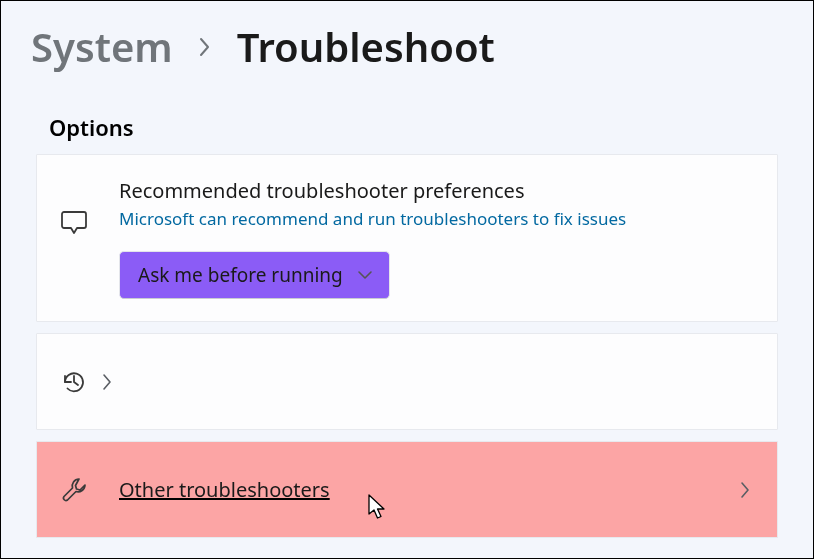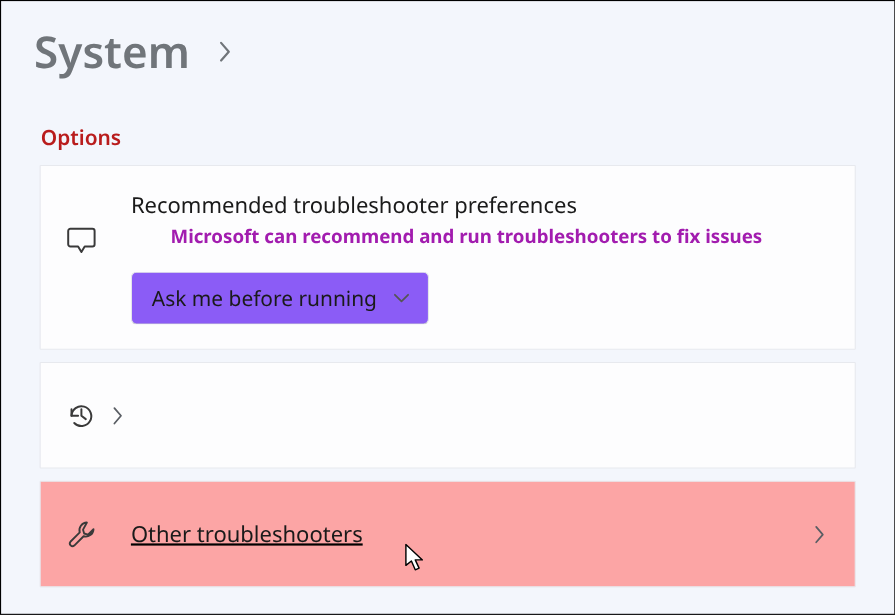--- a/index.html
+++ b/index.html
@@ -29,24 +29,24 @@
       color: #70757a;
       display: flex;
       align-items: center;
     }
     .breadcrumb-current {
       font-size: 40px;
       font-weight: 600;
       color: #1a1a1a;
     }
     .section-header {
-      font-size: 19px;
+      font-size: 22px;
       font-weight: 600;
-      color: #b91c1c;
-      padding: 38px 0 12px 36px;
+      color: #000000;
+      padding: 38px 0 12px 48px;
     }
     .cards {
       display: flex;
       flex-direction: column;
       gap: 11px;
       padding: 0 35px;
     }
     .card {
       background: #fdfdfe;
       border: 1px solid #e7e9ee;
@@ -86,23 +86,22 @@
       gap: 3px;
       padding-left: 18px;
     }
     .card-title {
       font-size: 20px;
       font-weight: 400;
       color: #1a1a1a;
     }
     .card-subtitle {
       font-size: 17px;
-      font-weight: 700;
-      color: #a21caf;
-      margin-left: 36px;
+      font-weight: 400;
+      color: #0369a1;
     }
     .dropdown {
       margin-top: 18px;
       display: inline-flex;
       align-items: center;
       gap: 14px;
       background: #8b5cf6;
       border: 1px solid #e3e5ea;
       border-bottom: 1.5px solid #c9ccd2;
       border-radius: 5px;
@@ -133,20 +132,21 @@
 </head>
 <body>
 
 <div class="breadcrumb">
   <span class="breadcrumb-parent">System</span>
   <span class="breadcrumb-chevron">
     <svg width="14" height="22" viewBox="0 0 14 22" fill="none">
         <path d="M3 3 L10 11 L3 19" stroke="currentColor" stroke-width="2" stroke-linecap="round" stroke-linejoin="round"></path>
       </svg>
   </span>
+  <span class="breadcrumb-current">Troubleshoot</span>
 </div>
 
 <div class="section-header">Options</div>
 
 <div class="cards">
 
   <div class="card card-preferences">
     <div class="card-icon">
       <svg width="30" height="30" viewBox="0 0 30 30" fill="none">
         <path d="M5 5 H25 A2 2 0 0 1 27 7 V19 A2 2 0 0 1 25 21 H18 L15 26 L12 21 H5 A2 2 0 0 1 3 19 V7 A2 2 0 0 1 5 5 Z" stroke="currentColor" stroke-width="1.8" stroke-linejoin="round"></path>

